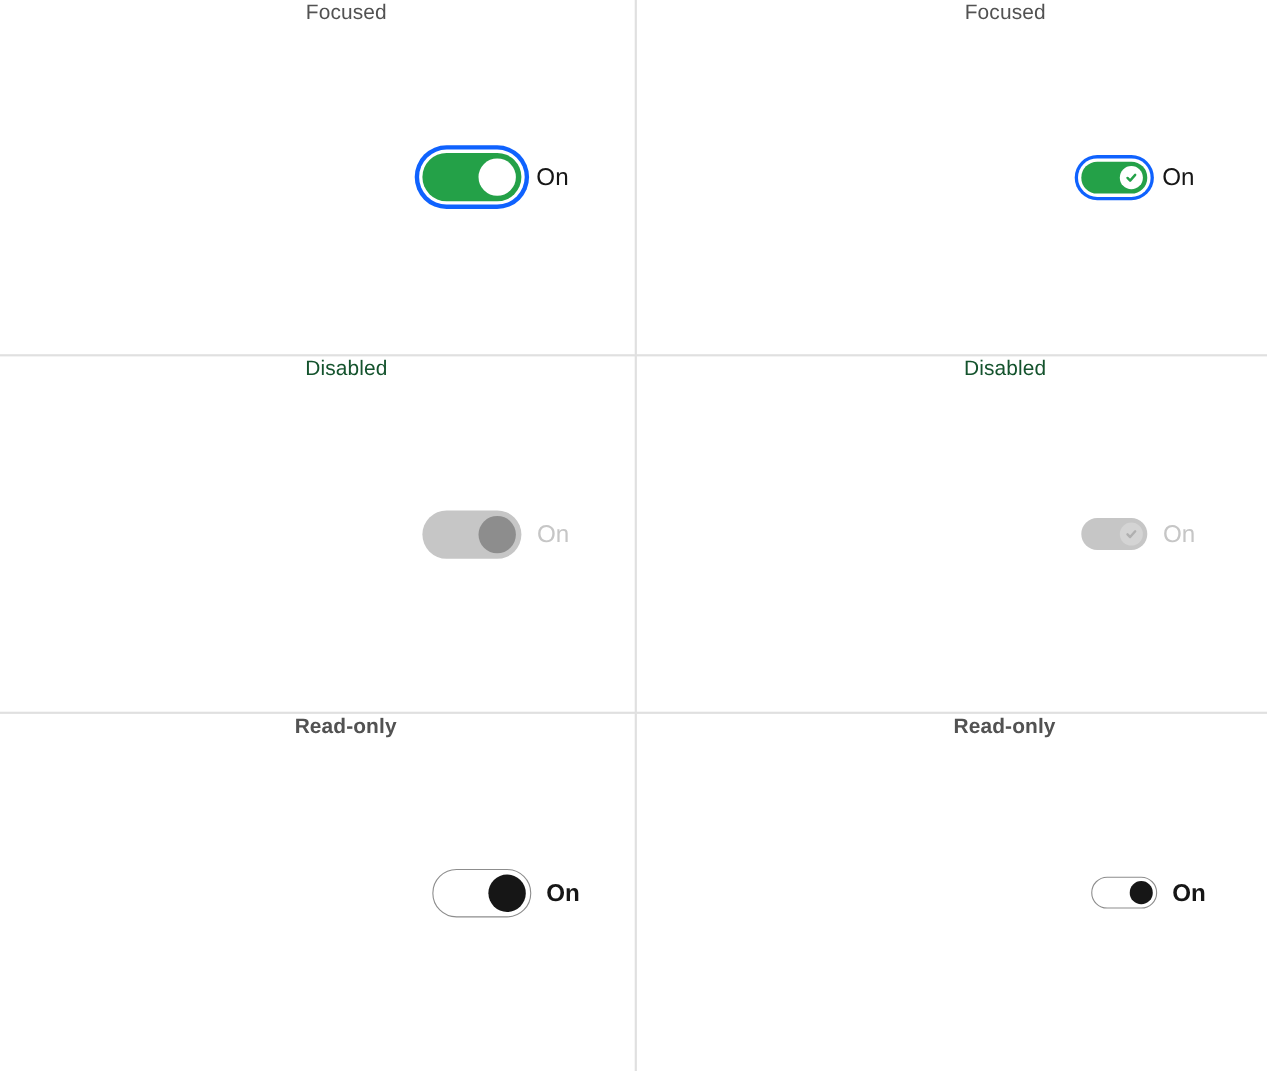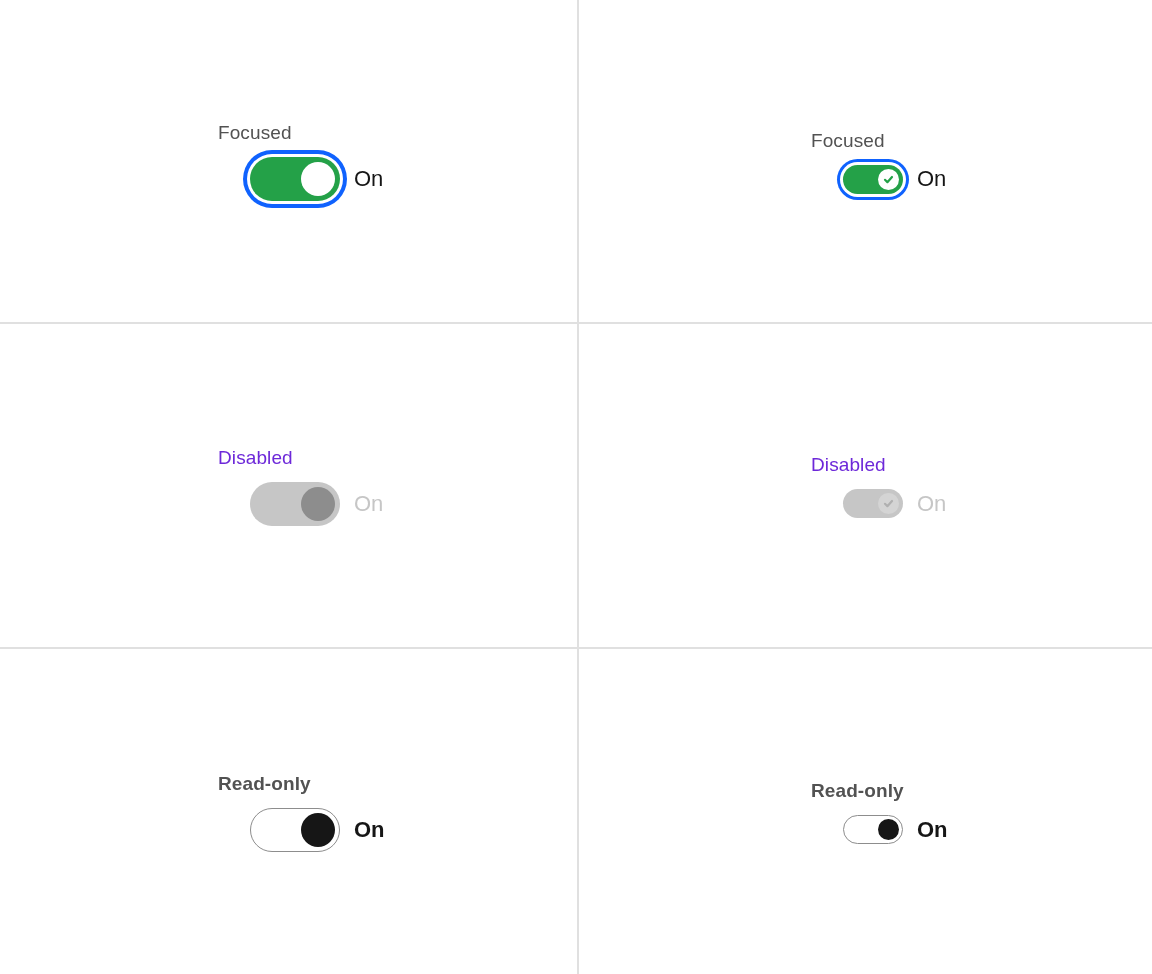--- a/index.html
+++ b/index.html
@@ -39,39 +39,39 @@
     background: #e0e0e0;
   }
   .divider-h-1 { top: 322px; }
   .divider-h-2 { top: 647px; }
 
   
   .cell {
     position: absolute;
     box-sizing: border-box;
     display: flex;
-    flex-direction: column;
+    flex-direction: row;
     justify-content: center;
   }
   .cell-col-left  { left: 0;     width: 577px; padding-left: 218px; }
   .cell-col-right { left: 579px; width: 573px; padding-left: 232px; }
   .cell-row-1 { top: 0;     height: 322px; }
   .cell-row-2 { top: 324px; height: 323px; }
   .cell-row-3 { top: 649px; height: 325px; font-weight: bold; }
 
   
   .toggle-label {
     font-size: 19px;
     line-height: 24px;
     color: #525252;
     letter-spacing: .1px;
     margin-bottom: 12px;
     white-space: nowrap;
   }
-  .toggle-label.is-disabled { color: #6d28d9; }
+  .toggle-label.is-disabled { color: #14532d; }
 
   .toggle-row {
     display: flex;
     align-items: center;
     margin-left: 32px;
   }
 
   .toggle-text {
     font-size: 22px;
     line-height: 26px;

